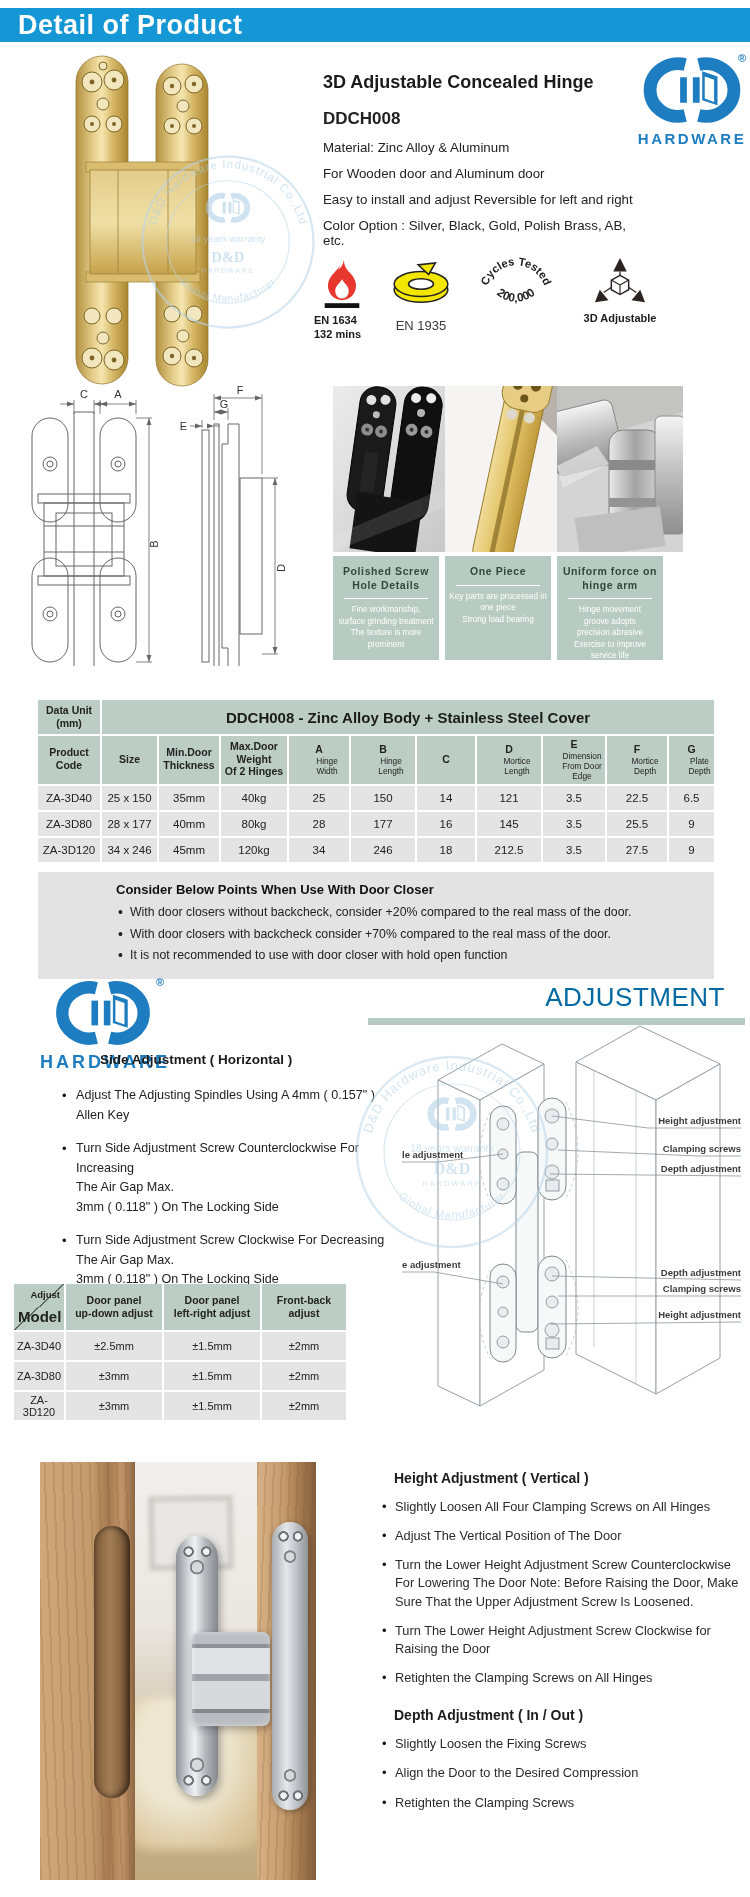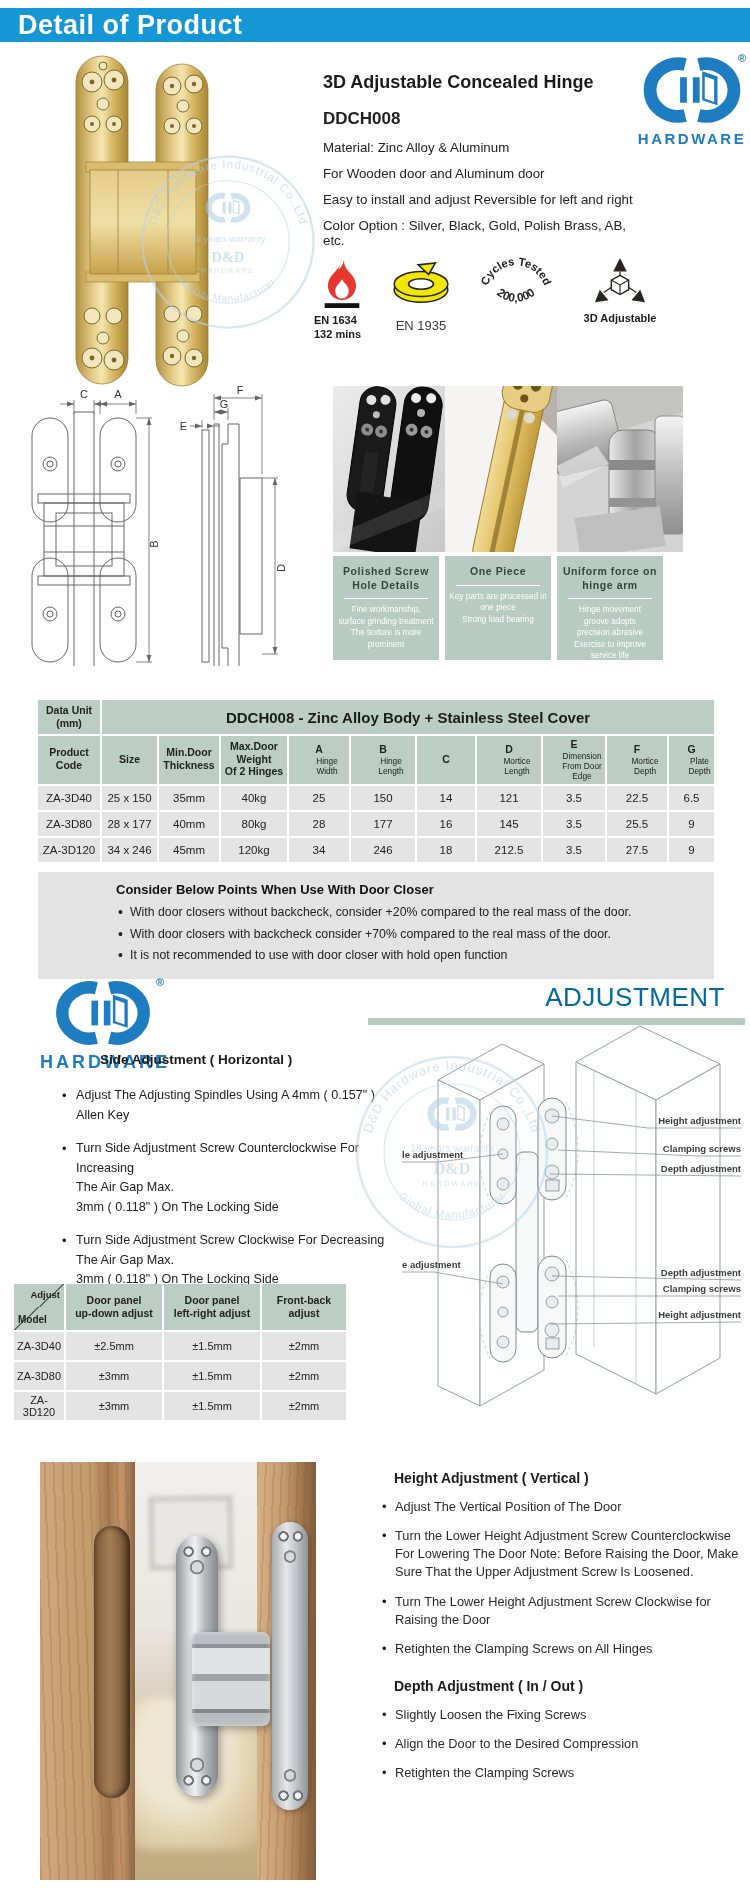--- a/index.html
+++ b/index.html
@@ -63,21 +63,21 @@
   
   .atab{position:absolute;left:14px;top:1256px;display:grid;
         grid-template-columns:50px 96px 96px 84px;grid-template-rows:46px 28px 28px 28px;
         gap:2px;background:#fff;margin-top:28px;}
   .atab>div{display:flex;align-items:center;justify-content:center;text-align:center;}
   .atab .ah{font-size:10.5px;font-weight:bold;white-space:pre-line;line-height:1.25;}
   .atab .ad{font-size:11px;}
   .adj-corner{position:relative;background:#bccdc6 linear-gradient(to bottom right,
      transparent calc(50% - .7px), #5a6a63 calc(50% - .7px), #5a6a63 calc(50% + .7px), transparent calc(50% + .7px));}
   .adj-corner .tr{position:absolute;top:5px;right:4px;font-size:9.5px;font-weight:bold;}
-  .adj-corner .bl{position:absolute;bottom:5px;left:4px;font-size:10px;font-weight:bold;}
+  .adj-corner .bl{position:absolute;bottom:5px;left:4px;font-size:15px;font-weight:bold;}
   
   .wm{position:absolute;pointer-events:none;}
   
   .photo{position:absolute;left:40px;top:1462px;width:276px;height:418px;overflow:hidden;background:#ece8e2;}
   .ph-wl{position:absolute;left:0;top:0;width:95px;height:100%;
     background:repeating-linear-gradient(88deg,rgba(120,82,48,.18) 0 2px,transparent 2px 9px),
     linear-gradient(90deg,#cfa87c,#c39a6c 55%,#a57a50 72%,#c39468 86%,#8d6844 100%);}
   .ph-mortice{position:absolute;left:54px;top:64px;width:36px;height:272px;border-radius:18px;
     background:linear-gradient(90deg,#7e5a39,#a37e55 45%,#6f4e30);
     box-shadow:inset 0 0 6px rgba(0,0,0,.45), inset -4px 0 6px rgba(0,0,0,.3);}
@@ -688,20 +688,21 @@
     </div>
     <div class="ph-wr"></div>
     <div class="hg-l"></div>
     <div class="hg-barrel"></div>
     <div class="hg-r"></div>
   </div>
 
   <div class="btext">
     <div class="bh">Height Adjustment ( Vertical )</div>
     <ul>
+      <li>Slightly Loosen All Four Clamping Screws on All Hinges</li>
       <li>Adjust The Vertical Position of The Door</li>
       <li>Turn the Lower Height Adjustment Screw Counterclockwise For Lowering The Door Note: Before Raising the Door, Make Sure That the Upper Adjustment Screw Is Loosened.</li>
       <li>Turn The Lower Height Adjustment Screw Clockwise for Raising the Door</li>
       <li>Retighten the Clamping Screws on All Hinges</li>
     </ul>
     <div class="bh bh2">Depth Adjustment ( In / Out )</div>
     <ul>
       <li>Slightly Loosen the Fixing Screws</li>
       <li>Align the Door to the Desired Compression</li>
       <li>Retighten the Clamping Screws</li>

